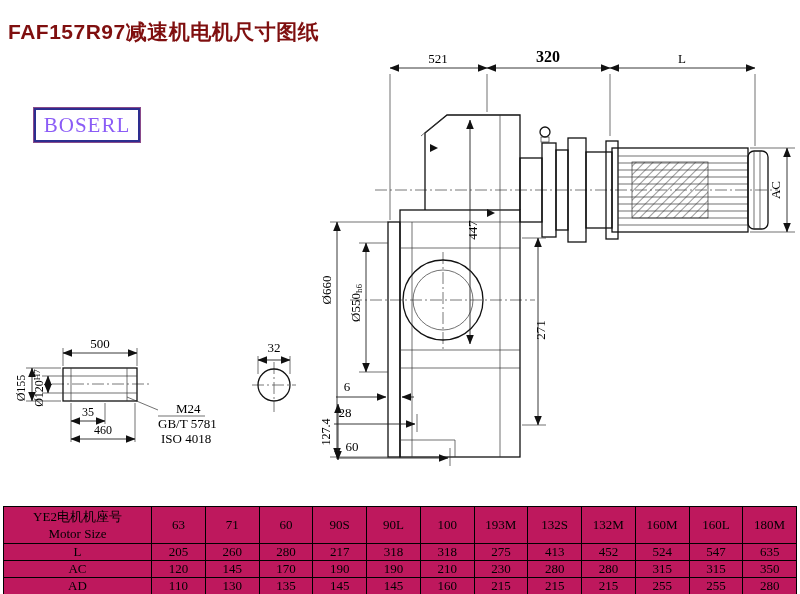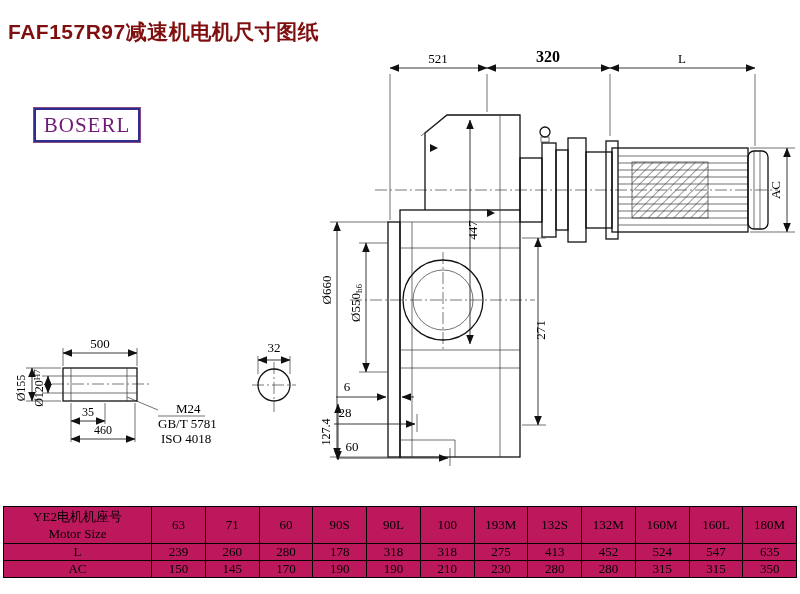--- a/index.html
+++ b/index.html
@@ -9,21 +9,21 @@
   }
   .page-title{
     position:absolute;top:2px;left:8px;
     font-family:"Liberation Sans",sans-serif;font-weight:bold;
     font-size:21px;color:#7f0f0f;letter-spacing:0.5px;margin-top:16px;
   }
   .logo-box{
     position:absolute;left:34px;top:108px;width:102px;height:30px;
     border:2px solid #2d2d8f;box-shadow:0 0 0 1px #8a4a8a;
     display:flex;align-items:center;justify-content:center;
-    font-family:"Liberation Serif",serif;font-size:21px;color:#701a75;letter-spacing:1px;
+    font-family:"Liberation Serif",serif;font-size:21px;color:#8b5cf6;letter-spacing:1px;
     background:#fff;
   }
   svg.drawing{position:absolute;left:0;top:0;}
   table.size-table{
     position:absolute;left:3px;top:506px;width:794px;
     border-collapse:collapse;background:#be185d;table-layout:fixed;
   }
   table.size-table td{
     border:1px solid #000;text-align:center;vertical-align:middle;
     font-size:13px;padding:0;height:16px;color:#000;
@@ -200,42 +200,57 @@
       <td>100</td>
       <td>193M</td>
       <td>132S</td>
       <td>132M</td>
       <td>160M</td>
       <td>160L</td>
       <td>180M</td>
     </tr>
     <tr>
       <td>L</td>
-      <td>239</td>
+      <td>205</td>
       <td>260</td>
       <td>280</td>
-      <td>178</td>
+      <td>217</td>
       <td>318</td>
       <td>318</td>
       <td>275</td>
       <td>413</td>
       <td>452</td>
       <td>524</td>
       <td>547</td>
       <td>635</td>
     </tr>
     <tr>
       <td>AC</td>
-      <td>150</td>
+      <td>120</td>
       <td>145</td>
       <td>170</td>
       <td>190</td>
       <td>190</td>
       <td>210</td>
       <td>230</td>
       <td>280</td>
       <td>280</td>
       <td>315</td>
       <td>315</td>
       <td>350</td>
     </tr>
+    <tr>
+      <td>AD</td>
+      <td>110</td>
+      <td>130</td>
+      <td>135</td>
+      <td>145</td>
+      <td>145</td>
+      <td>160</td>
+      <td>215</td>
+      <td>215</td>
+      <td>215</td>
+      <td>255</td>
+      <td>255</td>
+      <td>280</td>
+    </tr>
   </tbody>
 </table>
 
 </body></html>

